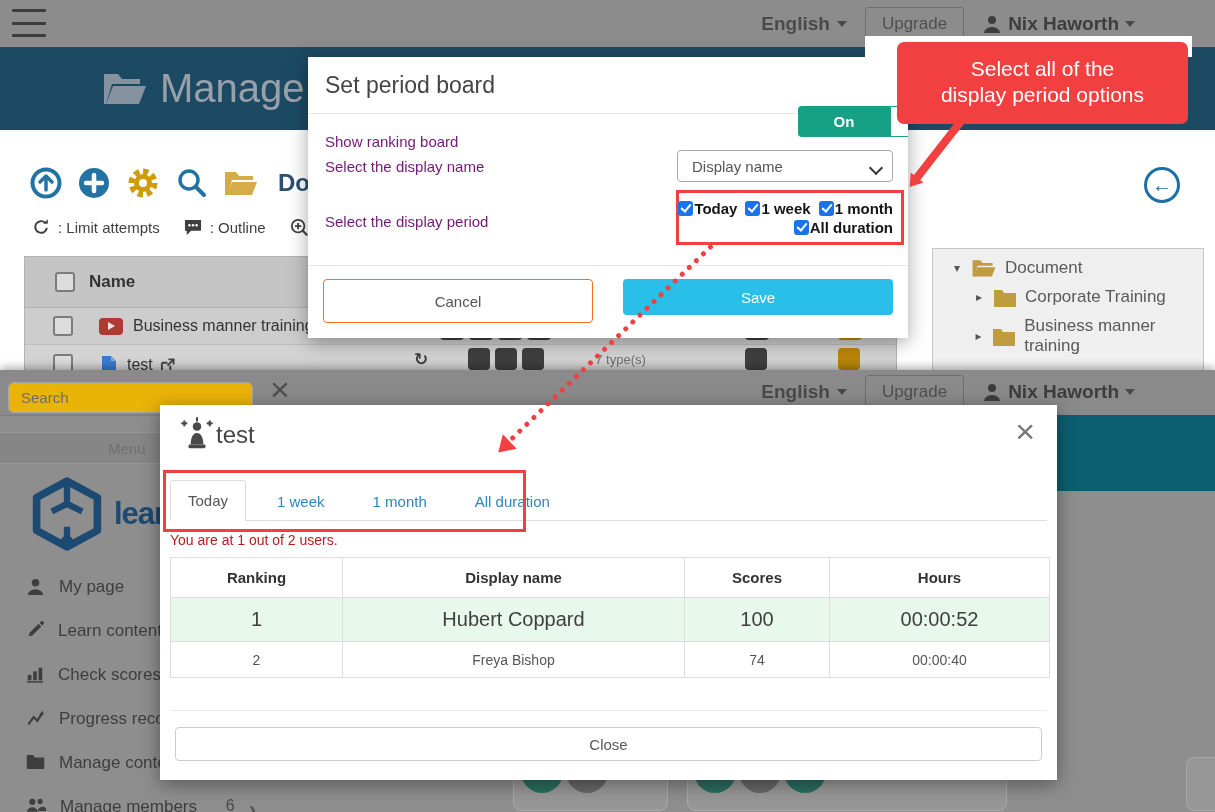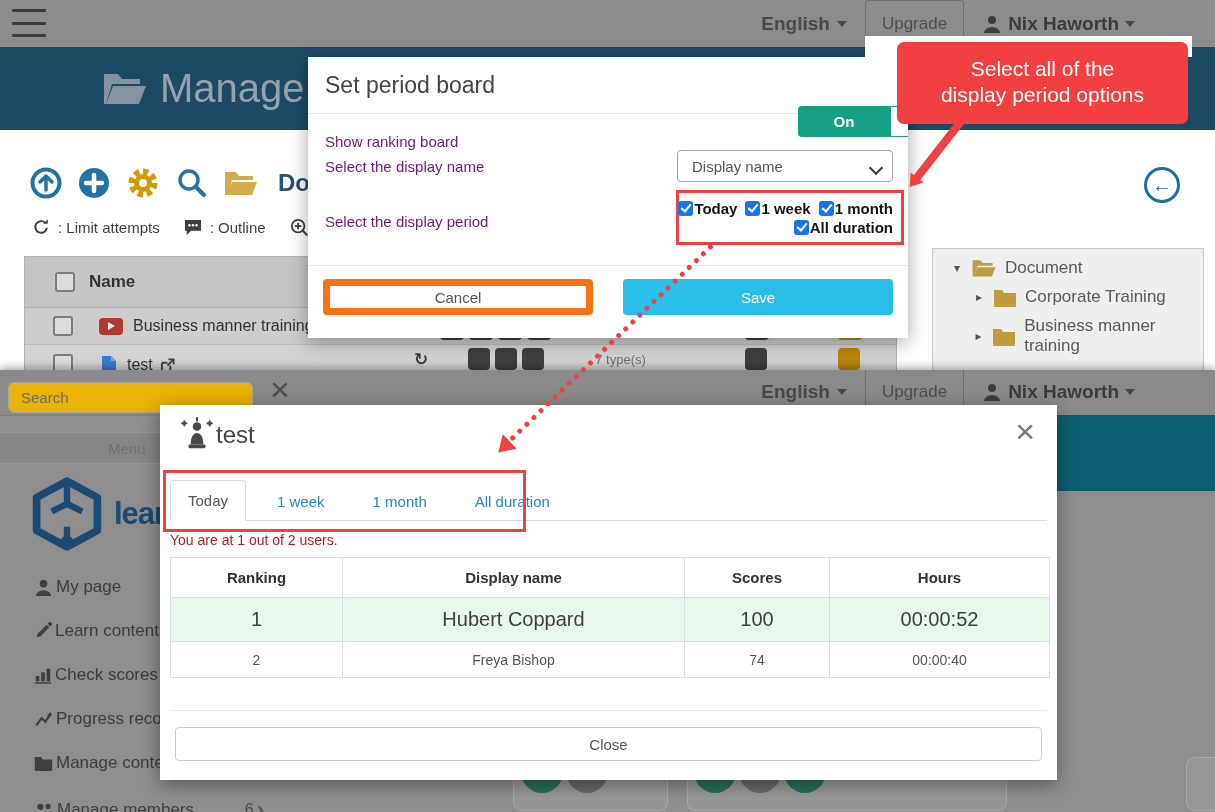--- a/index.html
+++ b/index.html
@@ -4,21 +4,21 @@
 <style>
   html,body{margin:0;padding:0}
   .canvas{position:relative;width:1215px;height:812px;overflow:hidden;background:#fff;
     font-family:"Liberation Sans","DejaVu Sans",sans-serif;color:#333}
   .abs{position:absolute}
   
   .shot-top{position:absolute;left:0;top:0;width:1215px;height:370px;overflow:hidden;z-index:1;background:#fff}
   .top-header{position:absolute;left:0;top:0;width:1215px;height:47px;background:#8c8c8c}
   .hamburger{position:absolute;left:12px;top:9px;width:34px;height:28px;display:flex;flex-direction:column;justify-content:space-between;cursor:pointer}
   .hamburger span{display:block;height:3px;background:#3c3c3c;border-radius:1px}
-  .hdr-right{position:absolute;right:80px;top:0;height:47px;display:flex;gap:18px}
+  .hdr-right{position:absolute;right:80px;top:0;height:47px;display:flex;align-items:center;gap:18px}
   .hdr-lang{font-size:19px;font-weight:bold;color:#4a4a4a;display:flex;align-items:center;gap:7px}
   .caret-down{width:0;height:0;border-left:5px solid transparent;border-right:5px solid transparent;border-top:6px solid #4a4a4a}
   .btn-upgrade{font-size:17px;color:#4f4f4f;border:1px solid #6e6e6e;border-radius:3px;background:transparent;padding:6px 16px}
   .hdr-user{font-size:19px;font-weight:bold;color:#3d3d3d;display:flex;align-items:center;gap:6px}
   .banner{position:absolute;left:0;top:47px;width:1215px;height:83px;background:#1c4a63;display:flex;align-items:center}
   .banner-title{font-size:40px;color:#98a1a9;white-space:nowrap}
   .content{position:absolute;left:0;top:130px;width:1215px;height:240px;background:#fff}
   .toolbar{position:absolute;left:30px;top:36px;display:flex;align-items:center;gap:16px}
   .tb-label{font-size:24px;font-weight:bold;color:#2b5070;white-space:nowrap;margin-left:4px}
   .legend{position:absolute;left:32px;top:88px;display:flex;align-items:center;gap:8px;font-size:15px;color:#3f3f3f;white-space:nowrap}
@@ -56,41 +56,41 @@
   .rk-select{position:absolute;left:369px;top:93px;width:216px;height:32px;border:1px solid #a9a9a9;border-radius:4px;
     background:#fff;display:flex;align-items:center;font-size:15px;color:#555;padding-left:14px;box-sizing:border-box}
   .sel-caret{position:absolute;right:11px;top:12px;width:8px;height:8px;border-left:2px solid #333;border-bottom:2px solid #333;transform:rotate(-45deg)}
   .period-box{position:absolute;left:368px;top:133px;width:228px;height:55px;border:3px solid #f23f3f;
     display:flex;flex-direction:column;align-items:flex-end;justify-content:center;gap:2px;padding-right:8px;box-sizing:border-box}
   .p-line{display:flex;align-items:center;gap:8px}
   .cb-wrap{display:flex;align-items:center;gap:1px}
   .cb{width:15px;height:15px;background:#1a73e8;border-radius:3px;position:relative;flex:none}
   .cb::after{content:"";position:absolute;left:5px;top:1.5px;width:4px;height:8px;border:solid #fff;border-width:0 2px 2px 0;transform:rotate(40deg)}
   .cb-label{font-size:15px;font-weight:bold;color:#151515;white-space:nowrap}
-  .btn-cancel{position:absolute;left:15px;top:222px;width:270px;height:36px;background:#fff;border:7px solid #f97316;border-radius:4px;font-size:15px;color:#555}
+  .btn-cancel{position:absolute;left:15px;top:222px;width:270px;height:44px;background:#fff;border:1px solid #f97316;border-radius:4px;font-size:15px;color:#555}
   .btn-save{position:absolute;left:315px;top:222px;width:270px;height:36px;background:#29bfe8;border:none;border-radius:4px;font-size:15px;color:#fff}
   
   .callout-back{position:absolute;left:865px;top:36px;width:327px;height:21px;background:#fff;z-index:14}
   .callout{position:absolute;left:897px;top:42px;width:291px;height:82px;background:#f23f3f;border-radius:7px;z-index:16;
     color:#fff;font-size:21px;text-align:center;line-height:26px;padding-top:14px;box-sizing:border-box}
   .callout-tail{position:absolute;left:962px;top:116px;width:78px;height:8px;background:#f23f3f;transform:rotate(128deg);transform-origin:0 50%;z-index:15}
   .callout-tail::after{content:"";position:absolute;right:-15px;top:-4px;border:8px solid transparent;border-left:12px solid #f23f3f}
   
   .shot-bottom{position:absolute;left:0;top:370px;width:1215px;height:442px;overflow:hidden;z-index:2;
     background:#8e8e8e;box-shadow:0 -3px 8px rgba(0,0,0,.3)}
   .b-header{position:absolute;left:0;top:0;width:1215px;height:45px;background:#8a8a8a;border-bottom:1px solid #7d7d7d}
   .search-box{position:absolute;left:8px;top:12px;width:245px;height:31px;background:#eab308;border:1px solid #a6a6a6;border-radius:6px;
     font-size:15px;color:#5e5e5e;padding-left:12px;box-sizing:border-box;outline:none}
   .search-box::placeholder{color:#6e6e6e;opacity:1}
   .menu-x{position:absolute;left:270px;top:2px;font-size:34px;color:#4f4f4f;line-height:1}
   .menu-band{position:absolute;left:0;top:62px;width:255px;height:32px;background:#868686;border-top:1px solid #959595;border-bottom:1px solid #959595;
     display:flex;align-items:center;padding-left:108px;box-sizing:border-box;font-size:15px;color:#707070}
   .logo{position:absolute;left:28px;top:106px;display:flex;align-items:center;gap:8px}
   .logo-text{font-size:31px;font-weight:bold;color:#1c4a72;letter-spacing:-1px}
-  .side-item{position:absolute;left:34px;display:flex;align-items:center;gap:3px;font-size:17px;color:#3e3e3e;width:230px}
+  .side-item{position:absolute;left:26px;display:flex;align-items:flex-start;gap:14px;font-size:17px;color:#3e3e3e;width:230px}
   .side-item .lbl{flex:1}
   .side-count{font-size:16px;color:#4a4a4a}
   .side-chev{font-size:22px;color:#555;font-weight:bold}
   .teal-banner{position:absolute;left:1057px;top:45px;width:158px;height:76px;background:#0c5f70}
   .card{position:absolute;background:#979797;border:1px solid #a8a8a8;border-radius:8px;height:52px}
   .circ{position:absolute;width:42px;height:42px;border-radius:50%}
   
   .t-modal{position:absolute;left:160px;top:35px;width:897px;height:375px;background:#fff;z-index:10;box-shadow:0 4px 18px rgba(0,0,0,.4)}
   .t-title{position:absolute;left:56px;top:16px;font-size:24px;color:#444}
   .t-close{position:absolute;right:16px;top:8px;font-size:34px;color:#777;line-height:1;background:none;border:none}

